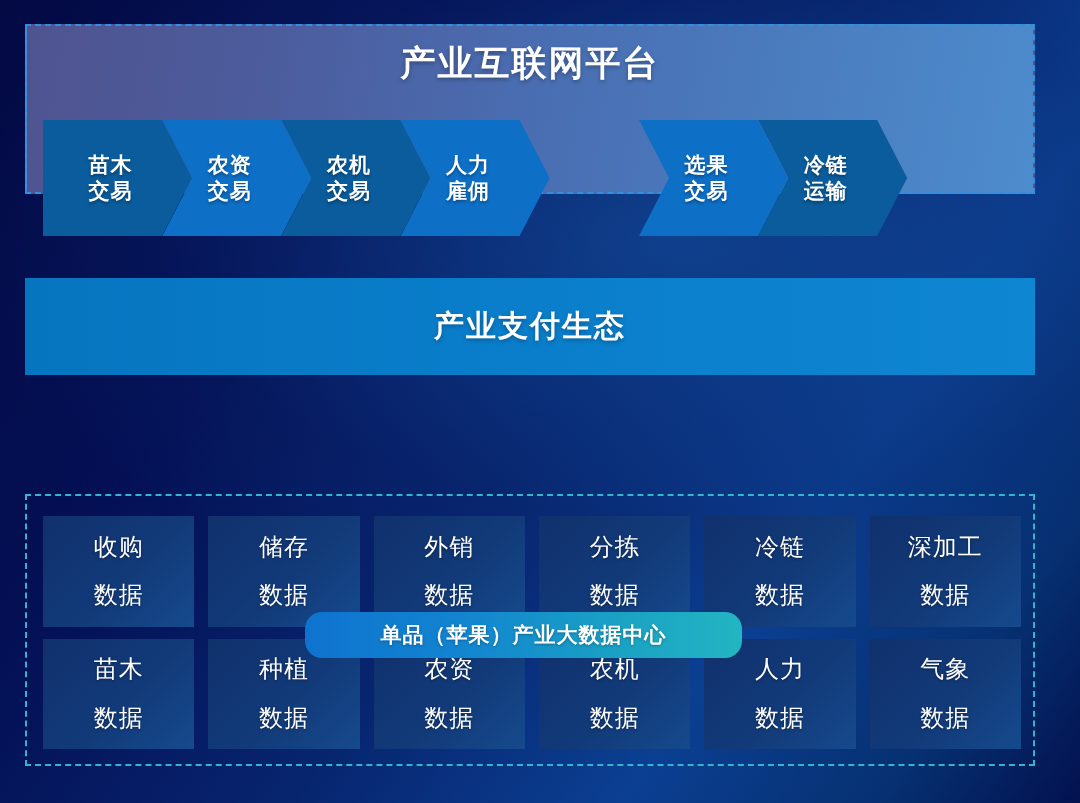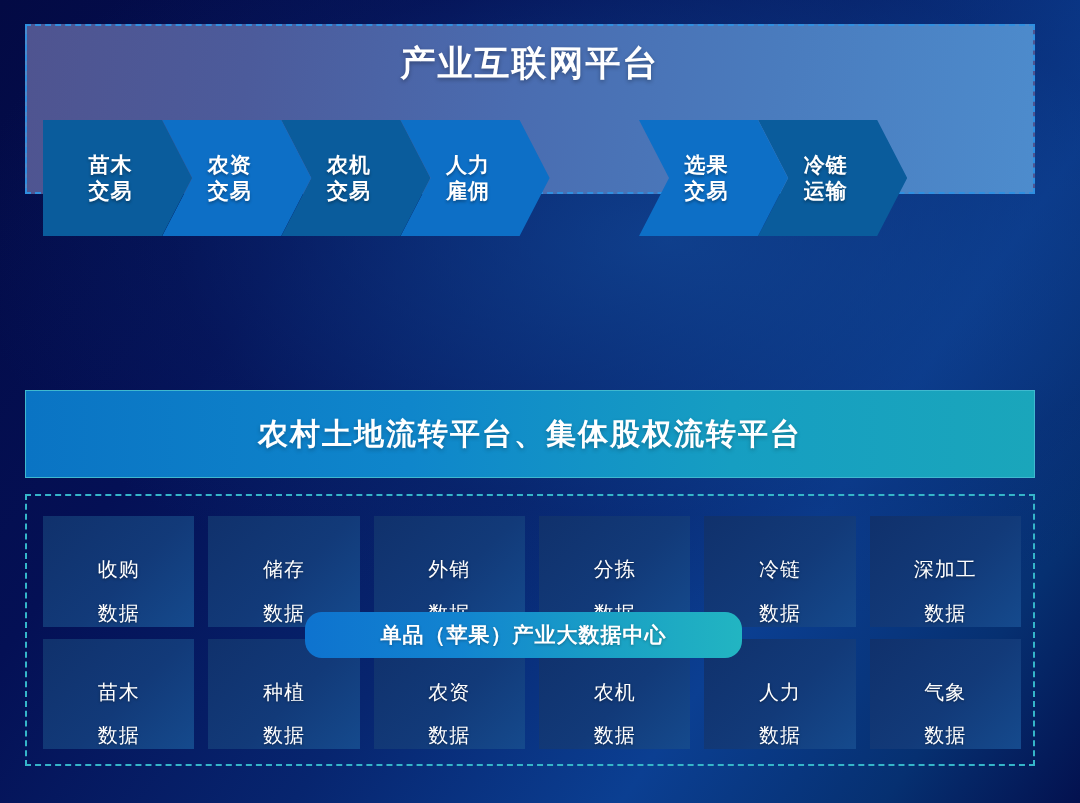--- a/index.html
+++ b/index.html
@@ -138,23 +138,23 @@
     grid-template-columns: repeat(6, 1fr);
     grid-template-rows: repeat(2, 1fr);
     column-gap: 14px;
     row-gap: 12px;
   }
   .cell {
     background: linear-gradient(135deg, #10316c 0%, #123a79 55%, #154a8d 100%);
     display: flex;
     flex-direction: column;
     align-items: center;
-    justify-content: flex-end;
-    color: #ffffff;
-    font-size: 20px;
+    justify-content: center;
+    color: #ffffff;
+    font-size: 24px;
     line-height: 1.28;
     letter-spacing: 1px;
     text-shadow: 0 1px 3px rgba(0,0,0,0.40);
     gap: 18px;
   }
   #center-pill {
     position: absolute;
     left: 305px;
     top: 612px;
     width: 437px;
@@ -195,24 +195,24 @@
         </div>
         <div class="chev light mid" style="left: 596px; width: 149px; z-index: 3;">
           <div><span>选果</span><br><span>交易</span></div>
         </div>
         <div class="chev dark mid" style="left: 715.2px; width: 149px; z-index: 2;">
           <div><span>冷链</span><br><span>运输</span></div>
         </div>
       </div>
   </div>
 
-
-  <div id="land-band">
-    <span id="land-label">农村土地流转平台、集体股权流转平台</span>
+  <div id="pay-band">
+    <span id="pay-label">产业支付生态</span>
   </div>
+
 
   <div id="data-panel">
     <div id="grid">
 
     <div class="cell">
           <span>收购</span>
           <span>数据</span>
         </div>
         <div class="cell">
           <span>储存</span>

